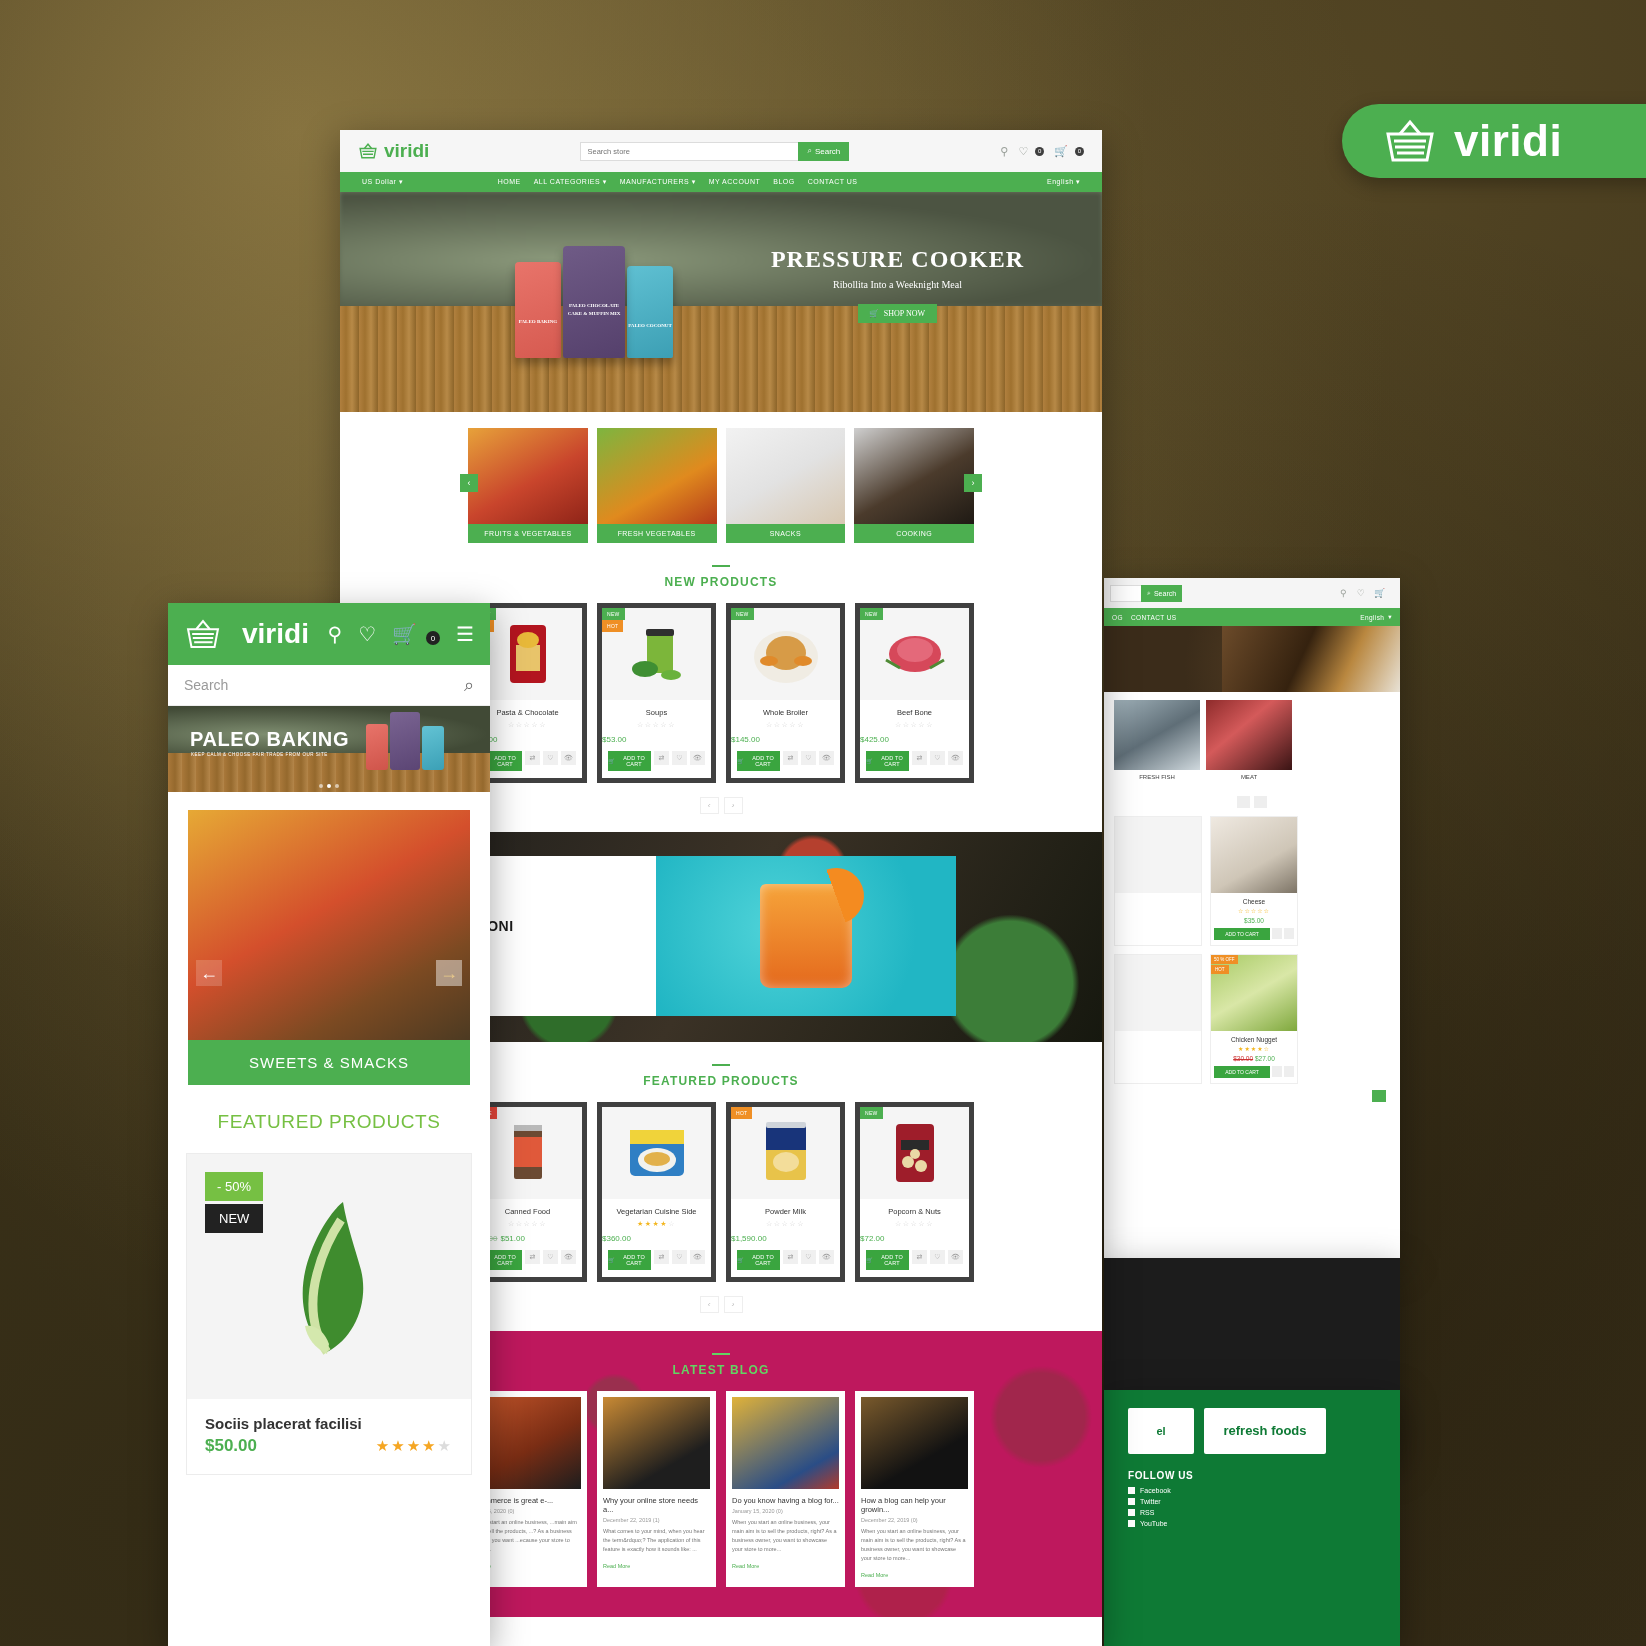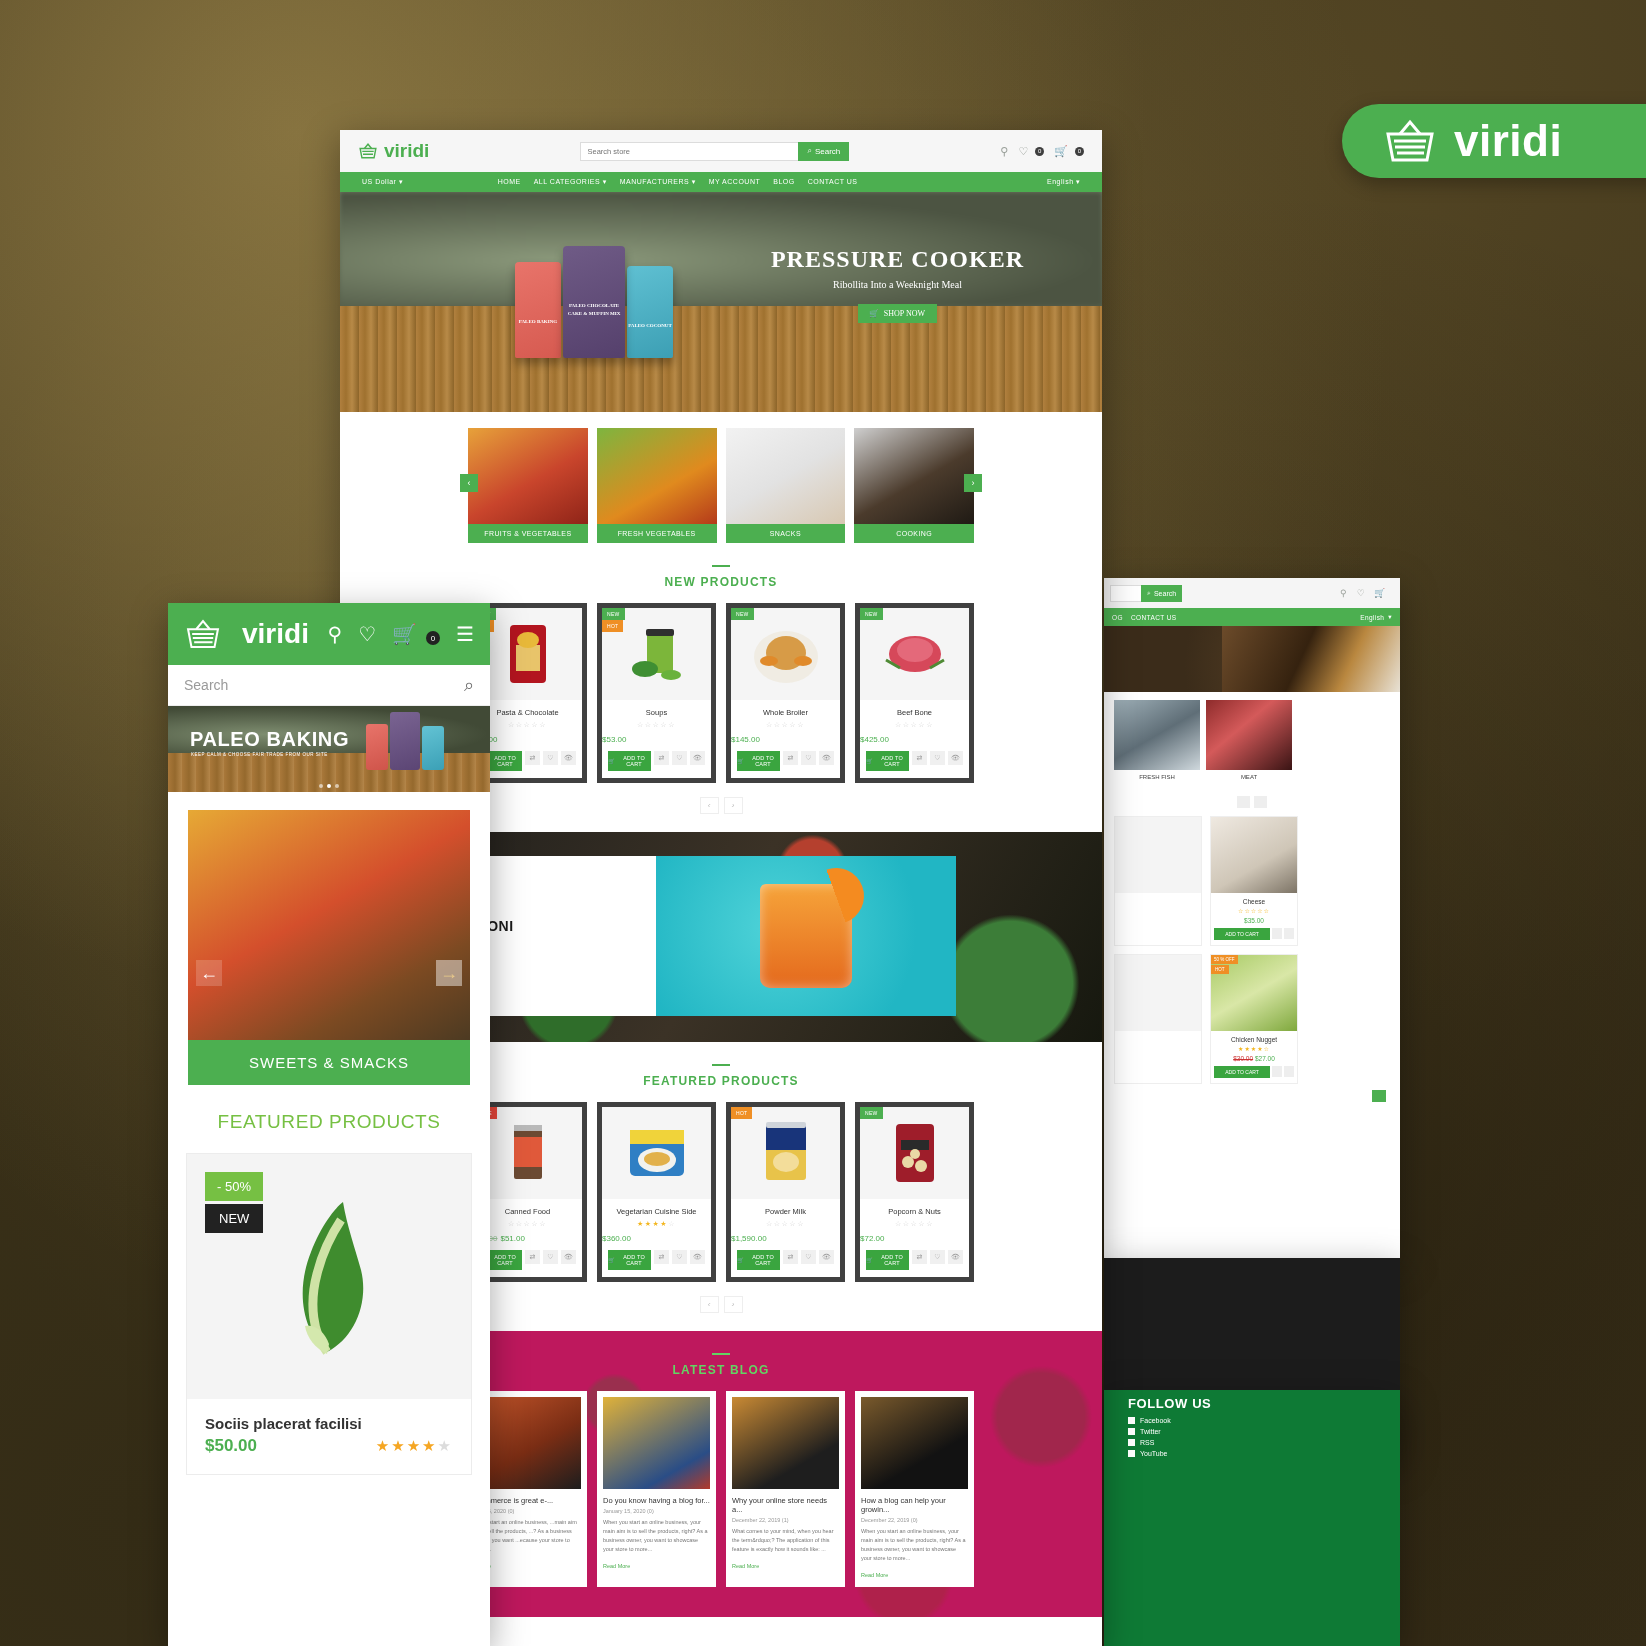--- a/index.html
+++ b/index.html
@@ -80,21 +80,21 @@
   .badge-sale{position:absolute;left:0;top:0;background:#ef8f25;color:#fff;font-size:4.5px;padding:2px 3px;}
   .badge-hot{position:absolute;left:0;top:10px;background:#ef8f25;color:#fff;font-size:4.5px;padding:2px 4px;}
   .r-pager{display:flex;justify-content:flex-end;padding:6px 14px;}
   .r-pager i{width:14px;height:12px;background:#4caf50;display:block;}
 
   
   .f-brands{display:flex;gap:10px;padding:18px 24px 10px;align-items:center;}
   .f-brand{background:#fff;width:66px;height:46px;display:flex;align-items:center;justify-content:center;
            font-size:11px;font-weight:700;color:#0e7a35;border-radius:2px;}
   .f-follow{color:#fff;padding:6px 24px;}
-  .f-follow h4{margin:0 0 6px;font-size:13px;letter-spacing:.6px;font-weight:700;}
+  .f-follow h4{margin:0 0 6px;font-size:10px;letter-spacing:.6px;font-weight:700;}
   .f-follow .row{display:flex;align-items:center;gap:5px;font-size:7px;margin-bottom:4px;}
   .f-follow .row i{width:7px;height:7px;background:#fff;display:inline-block;}
 
   
   #screen-center{left:340px;top:130px;width:762px;height:1516px;z-index:20;}
   .c-top{height:42px;background:#f6f6f6;display:flex;align-items:center;padding:0 18px;}
   .c-logo{display:flex;align-items:center;gap:6px;}
   .c-logo .word{color:#4caf50;font-size:19px;font-weight:700;}
   .c-search{margin-left:auto;margin-right:auto;display:flex;height:19px;}
   .c-search input{width:205px;border:1px solid #dcdcdc;border-right:none;font-size:7.5px;padding:0 6px;color:#999;outline:none;}
@@ -342,20 +342,24 @@
     </div>
   </div>
   <div class="r-pager">
       <i></i>
     </div>
 </div>
 
 <div class="screen" id="screen-right-2"></div>
 
 <div class="screen" id="screen-right-3">
+  <div class="f-brands">
+    <div class="f-brand">el</div>
+    <div class="f-brand" style="width:122px;font-size:13px;line-height:1.1;text-align:center">refresh foods</div>
+  </div>
   <div class="f-follow">
     <h4>FOLLOW US</h4>
     <div class="row">
         <i></i>
         <span>Facebook</span>
       </div>
     <div class="row">
         <i></i>
         <span>Twitter</span>
       </div>
@@ -693,31 +697,31 @@
       </div>
       <div class="b-row">
         <div class="b-card">
           <div class="ph b1"></div>
           <h4>...ommerce is great e-...</h4>
           <div class="date">...ry 15, 2020  (0)</div>
           <p>...you start an online business, ...main aim is to sell the products, ...? As a business owner, you want ...ecause your store to more...</p>
           <span class="more">...More</span>
         </div>
         <div class="b-card">
+          <div class="ph b3"></div>
+          <h4>Why your online store needs a...</h4>
+          <div class="date">December 22, 2019  (1)</div>
+          <p>What comes to your mind, when you hear the term&amp;rdquo;? The application of this feature is exactly how it sounds like: ...</p>
+          <span class="more">Read More</span>
+        </div>
+        <div class="b-card">
           <div class="ph b2"></div>
           <h4>Do you know having a blog for...</h4>
           <div class="date">January 15, 2020  (0)</div>
           <p>When you start an online business, your main aim is to sell the products, right? As a business owner, you want to showcase your store to more...</p>
-          <span class="more">Read More</span>
-        </div>
-        <div class="b-card">
-          <div class="ph b3"></div>
-          <h4>Why your online store needs a...</h4>
-          <div class="date">December 22, 2019  (1)</div>
-          <p>What comes to your mind, when you hear the term&amp;rdquo;? The application of this feature is exactly how it sounds like: ...</p>
           <span class="more">Read More</span>
         </div>
         <div class="b-card">
           <div class="ph b4"></div>
           <h4>How a blog can help your growin...</h4>
           <div class="date">December 22, 2019  (0)</div>
           <p>When you start an online business, your main aim is to sell the products, right? As a business owner, you want to showcase your store to more...</p>
           <span class="more">Read More</span>
         </div>
       </div>

